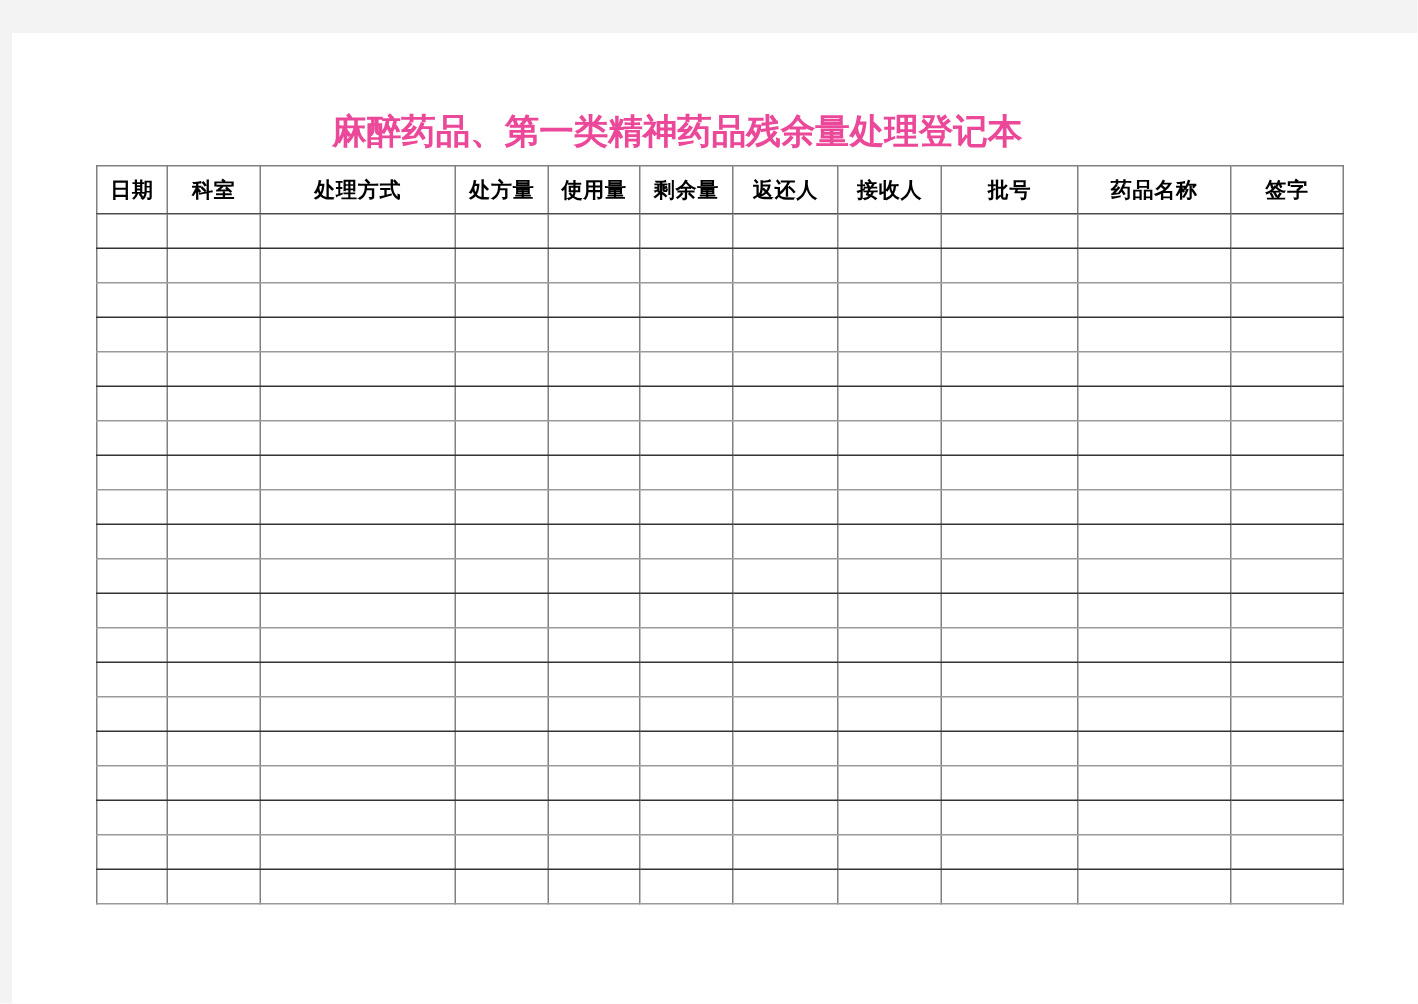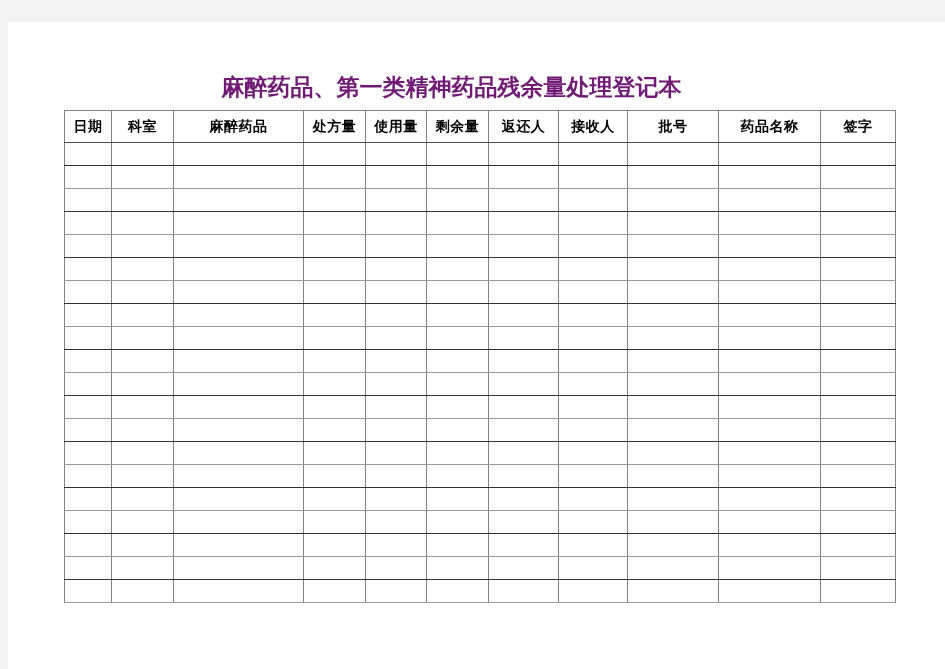--- a/index.html
+++ b/index.html
@@ -27,21 +27,21 @@
 
   
   #doc-title {
     position: absolute;
     left: 0;
     top: 52px;
     width: 887px;           
     text-align: center;
     font-size: 23px;
     font-weight: bold;
-    color: #701a75;
+    color: #ec4899;
     letter-spacing: 0px;
     line-height: 26px;
     white-space: nowrap;
     font-family: "Liberation Sans", "DejaVu Sans", sans-serif;
   }
 
   
   #register-table {
     position: absolute;
     left: 56px;             
@@ -123,21 +123,21 @@
         <col class="c6">
         <col class="c7">
       <col class="c8">
         <col class="c9">
         <col class="c10">
     </colgroup>
     <thead>
       <tr>
         <th>日期</th>
         <th>科室</th>
-        <th>麻醉药品</th>
+        <th>处理方式</th>
         <th>处方量</th>
         <th>使用量</th>
         <th>剩余量</th>
         <th>返还人</th>
         <th>接收人</th>
         <th>批号</th>
         <th>药品名称</th>
         <th>签字</th>
       </tr>
     </thead>

